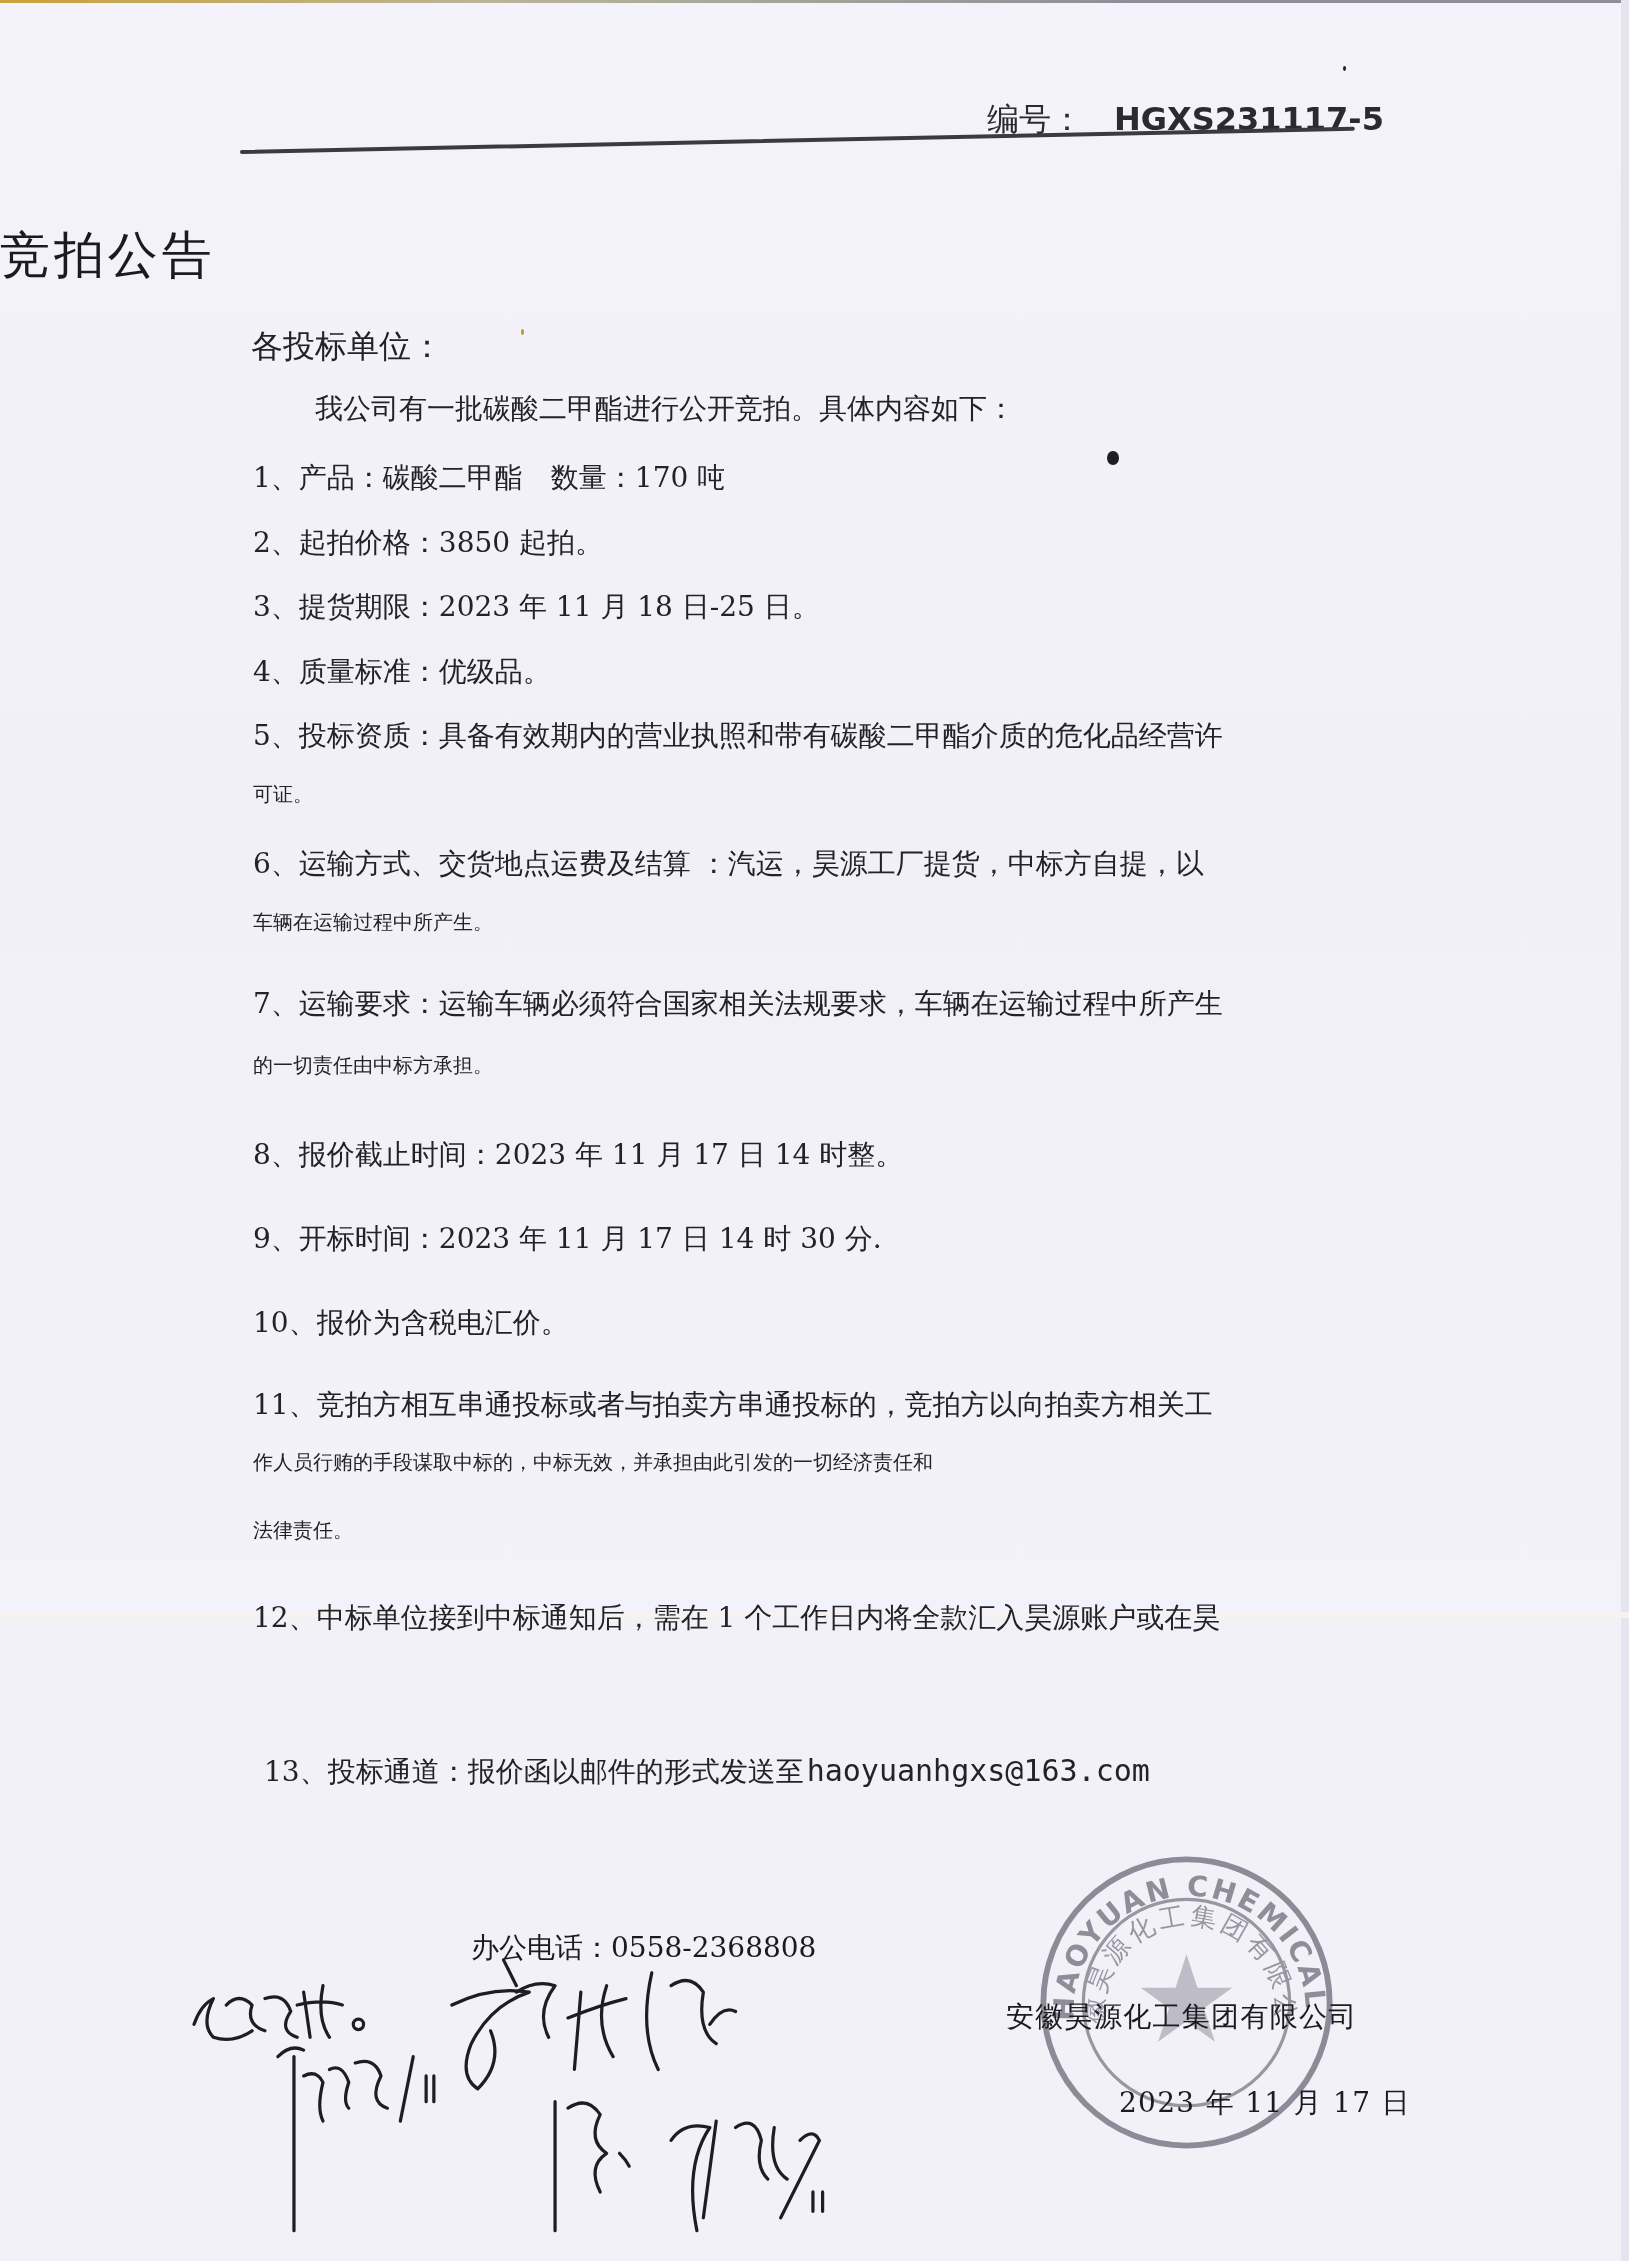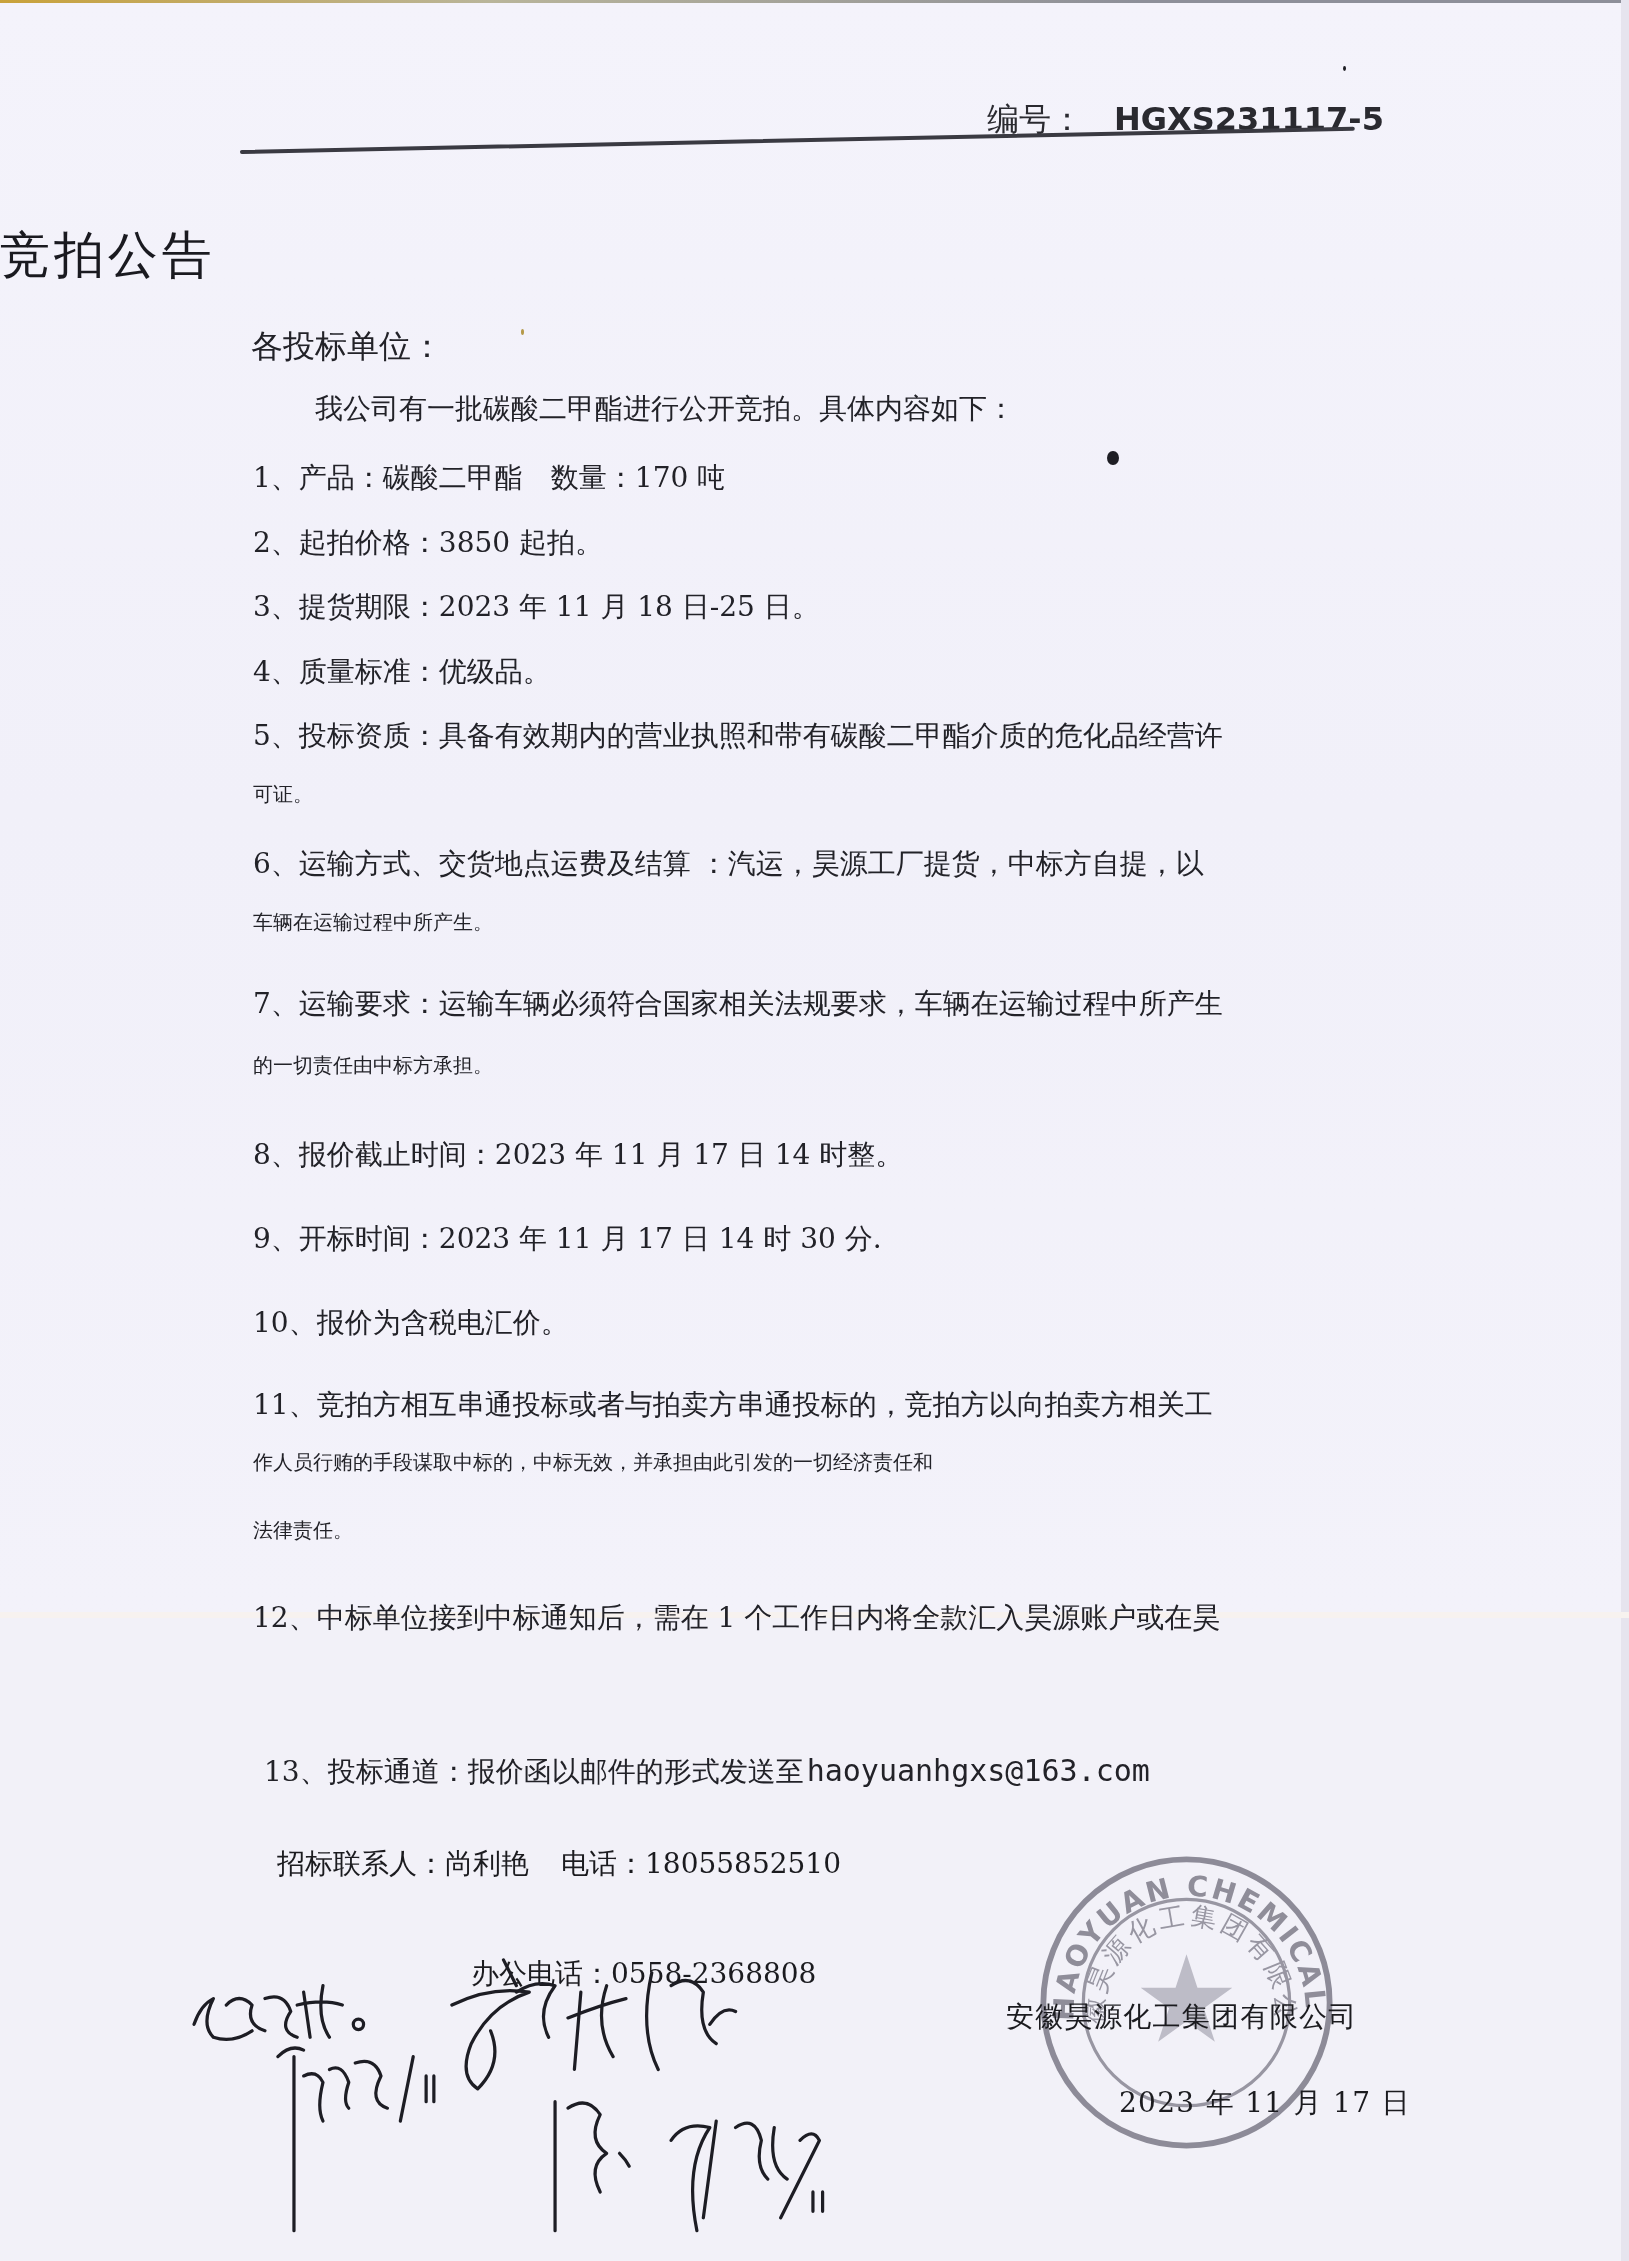--- a/index.html
+++ b/index.html
@@ -85,21 +85,21 @@
     .cont { position: absolute; left: 253px; font-size: 20px; white-space: nowrap; color: #222228; }
 
     .email {
       font-family: "DejaVu Sans Mono", "Liberation Mono", monospace;
       font-size: 30px;
       margin-left: 3px;
     }
 
     .contact { position: absolute; left: 277px; top: 1845px; font-size: 28px; white-space: nowrap; }
     .contact .gap { display: inline-block; width: 32px; }
-    .office { position: absolute; left: 471px; top: 1929px; font-size: 28px; white-space: nowrap; margin-top: 26px; }
+    .office { position: absolute; left: 471px; top: 1929px; font-size: 28px; white-space: nowrap; }
 
     .company {
       position: absolute; left: 1006px; top: 1998px;
       font-size: 28px; white-space: nowrap; letter-spacing: 1.3px;
       z-index: 3;
     }
     .sign-date {
       position: absolute; left: 1119px; top: 2084px;
       font-size: 28px; white-space: nowrap; letter-spacing: 1.3px;
       z-index: 3;
@@ -162,23 +162,20 @@
   <div class="clause" style="top:1386px">11、竞拍方相互串通投标或者与拍卖方串通投标的，竞拍方以向拍卖方相关工</div>
   <div class="cont" style="top:1449px">作人员行贿的手段谋取中标的，中标无效，并承担由此引发的一切经济责任和</div>
   <div class="cont" style="top:1517px">法律责任。</div>
 
   <div class="clause" style="top:1599px">12、中标单位接到中标通知后，需在 1 个工作日内将全款汇入昊源账户或在昊</div>
 
   <div class="clause" style="top:1753px; left:264px">
     <span>13、投标通道：报价函以邮件的形式发送至</span><span class="email">haoyuanhgxs@163.com</span>
   </div>
 
-  <div class="contact">
-    <span>招标联系人：</span><span>尚利艳</span><span class="gap"></span><span>电话：</span><span>18055852510</span>
-  </div>
   <div class="office">
     <span>办公电话：</span><span>0558-2368808</span>
   </div>
 
   <svg class="seal" viewBox="0 0 470 470">
     <defs>
       <path id="outerArc" d="M 60 250 A 175 175 0 1 1 420 250"></path>
       <path id="innerArc" d="M 105 250 A 130 130 0 1 1 375 250"></path>
     </defs>
     <circle cx="235" cy="235" r="222" fill="none" stroke="#6c6a78" stroke-width="9"></circle>

